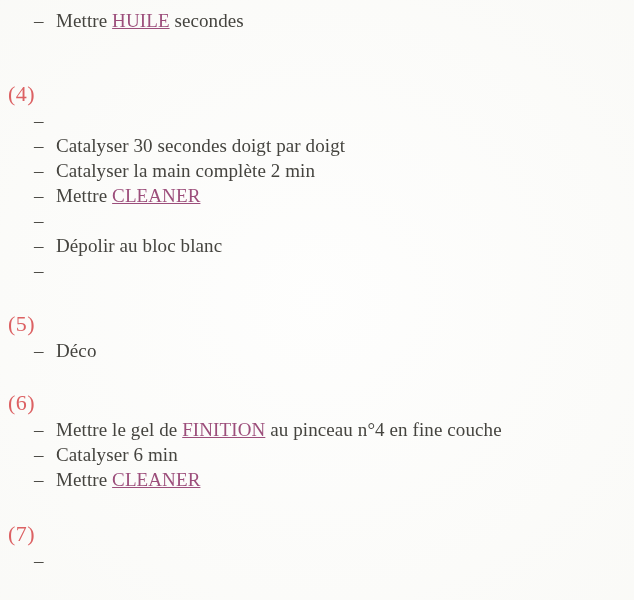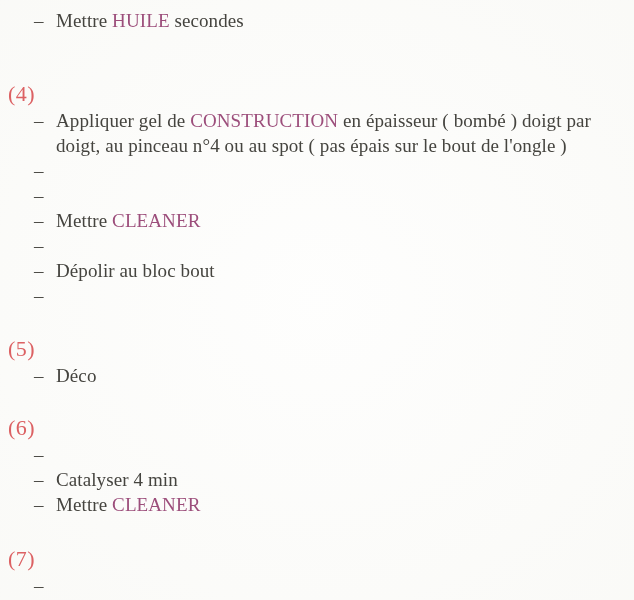--- a/index.html
+++ b/index.html
@@ -35,20 +35,21 @@
   .bullet {
     flex: 0 0 22px;
     width: 22px;
   }
   .item-text {
     white-space: pre-line;
     letter-spacing: 0.1px;
   }
   .hl {
     color: var(--plum, #9c4e7b);
+    text-decoration: underline;
   }
   .section {
     margin-top: 26px;
   }
   .section-number {
     display: block;
     font-size: 22px;
     line-height: 28px;
     color: var(--red, #dc6163);
     letter-spacing: 0.5px;
@@ -67,63 +68,64 @@
         <span class="bullet">–</span>
         <span class="item-text"><span>Mettre </span><span class="hl">HUILE</span><span> secondes</span></span>
       </div>
     </div>
   <div id="sections-root">
       <div class="section" id="section-4">
         <span class="section-number">(4)</span>
         <div class="items">
           <div class="item">
             <span class="bullet">–</span>
-            <span class="item-text"><span>Appliquer gel de </span><span class="hl">CONSTRUCTION</span><span> en épaisseur ( bombé ) doigt par
-doigt, au pinceau n°4 ou au spot ( pas épais sur le bout de l'ongle )</span></span>
           </div>
           <div class="item">
             <span class="bullet">–</span>
+            <span class="item-text"><span>Catalyser 30 secondes doigt par doigt</span></span>
           </div>
           <div class="item">
             <span class="bullet">–</span>
+            <span class="item-text"><span>Catalyser la main complète 2 min</span></span>
           </div>
           <div class="item">
             <span class="bullet">–</span>
             <span class="item-text"><span>Mettre </span><span class="hl">CLEANER</span></span>
           </div>
           <div class="item">
             <span class="bullet">–</span>
           </div>
           <div class="item">
             <span class="bullet">–</span>
-            <span class="item-text"><span>Dépolir au bloc bout</span></span>
+            <span class="item-text"><span>Dépolir au bloc blanc</span></span>
           </div>
           <div class="item">
             <span class="bullet">–</span>
           </div>
         </div>
       </div>
       <div class="section" id="section-5">
         <span class="section-number">(5)</span>
         <div class="items">
           <div class="item">
             <span class="bullet">–</span>
             <span class="item-text"><span>Déco</span></span>
           </div>
         </div>
       </div>
       <div class="section" id="section-6">
         <span class="section-number">(6)</span>
         <div class="items">
           <div class="item">
             <span class="bullet">–</span>
+            <span class="item-text"><span>Mettre le gel de </span><span class="hl">FINITION</span><span> au pinceau n°4 en fine couche</span></span>
           </div>
           <div class="item">
             <span class="bullet">–</span>
-            <span class="item-text"><span>Catalyser 4 min</span></span>
+            <span class="item-text"><span>Catalyser 6 min</span></span>
           </div>
           <div class="item">
             <span class="bullet">–</span>
             <span class="item-text"><span>Mettre </span><span class="hl">CLEANER</span></span>
           </div>
         </div>
       </div>
       <div class="section" id="section-7">
         <span class="section-number">(7)</span>
         <div class="items">

